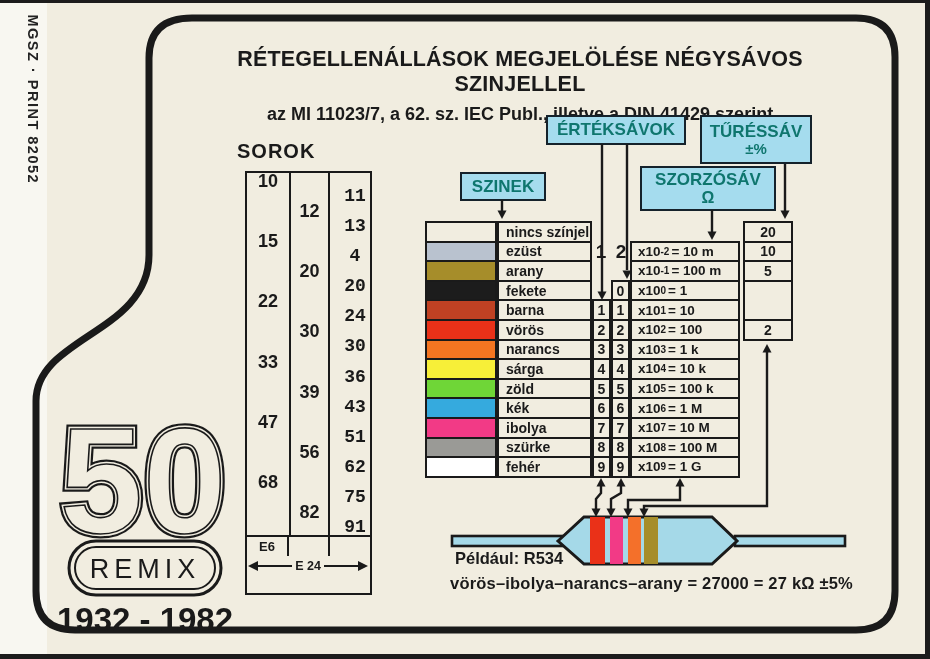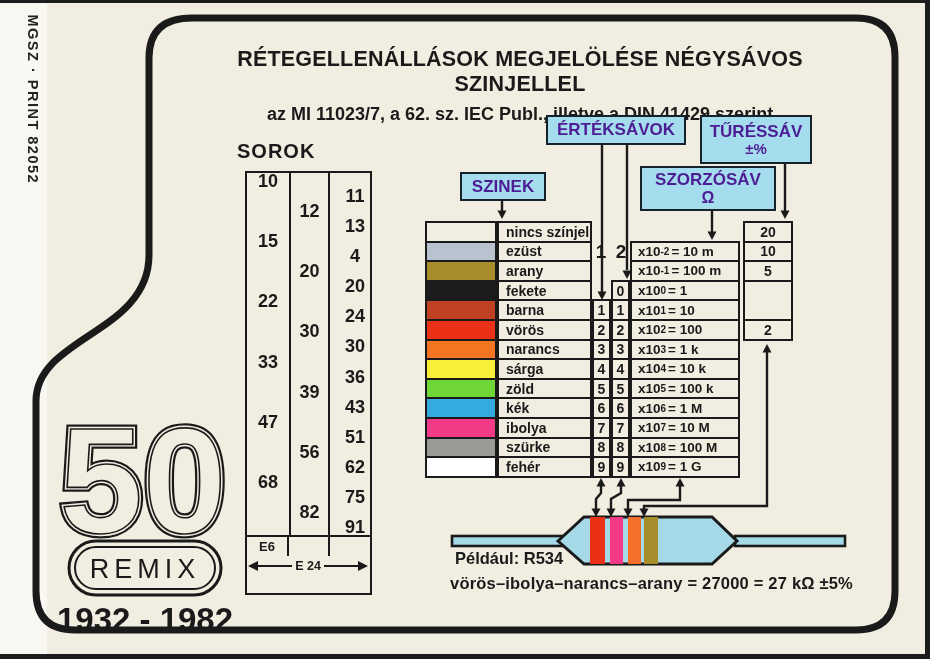--- a/index.html
+++ b/index.html
@@ -7,31 +7,31 @@
     font-family:"Liberation Sans",sans-serif;color:#1a1a1a;
     border-top:3px solid #1c1c1c;border-right:5px solid #1c1c1c;border-bottom:5px solid #1c1c1c;box-sizing:border-box;}
   .abs{position:absolute;}
   #left-strip{left:0;top:0;width:47px;height:659px;background:#f8f7f1;}
   #side-text{left:-68px;top:98px;width:195px;height:22px;transform:rotate(90deg);
     font-size:14.5px;font-weight:bold;letter-spacing:1.5px;color:#222;white-space:nowrap;}
   svg{position:absolute;left:0;top:0;pointer-events:none;}
   #title{left:170px;top:44px;width:700px;text-align:center;}
   #title .t1{font-size:21.5px;font-weight:bold;letter-spacing:.2px;}
   #title .t2{font-size:18px;font-weight:bold;margin-top:7px;}
-  .bluebox{background:#a5dcee;border:2.5px solid #15222b;color:#4c1d95;font-weight:bold;
+  .bluebox{background:#a5dcee;border:2.5px solid #15222b;color:#0f766e;font-weight:bold;
     display:flex;flex-direction:column;justify-content:center;align-items:center;
     box-sizing:border-box;line-height:1.12;text-align:center;z-index:3;}
   
   #sorok-label{left:237px;top:137px;font-size:20px;font-weight:bold;letter-spacing:1px;}
   #sorok{left:245px;top:168px;width:127px;height:424px;border:2.5px solid #1a1a1a;box-sizing:border-box;background:#f1ede0;}
   #sk-cols{position:relative;height:362px;}
   .scol{position:absolute;top:0;bottom:0;}
   #sk-c1{left:0;width:42px;}
   #sk-c2{left:42px;width:41px;border-left:2.5px solid #1a1a1a;border-right:2.5px solid #1a1a1a;box-sizing:border-box;}
-  #sk-c3{left:83px;width:50px;}
+  #sk-c3{left:83px;width:50px;font-family:Liberation Mono, monospace;}
   .snum{position:absolute;left:0;right:0;text-align:center;font-size:18px;font-weight:bold;}
   .skrow{position:relative;box-sizing:border-box;}
   #sk-f1{height:21px;border-top:2.5px solid #1a1a1a;}
   #sk-f1 span{position:absolute;left:0;width:40px;text-align:center;font-size:13px;font-weight:bold;top:2px;}
   .vline{position:absolute;top:0;bottom:0;width:2.5px;background:#1a1a1a;}
   #sk-f2{height:20px;}#sk-f3{height:19px;}
   .arrowbar{position:absolute;top:3px;display:flex;align-items:center;}
   .arrowbar b{font-size:12.5px;font-weight:bold;margin:0 3px;white-space:nowrap;}
   .ln{flex:1;height:2.5px;background:#1a1a1a;}
   .tl{width:0;height:0;border-top:5px solid transparent;border-bottom:5px solid transparent;border-right:10px solid #1a1a1a;}

